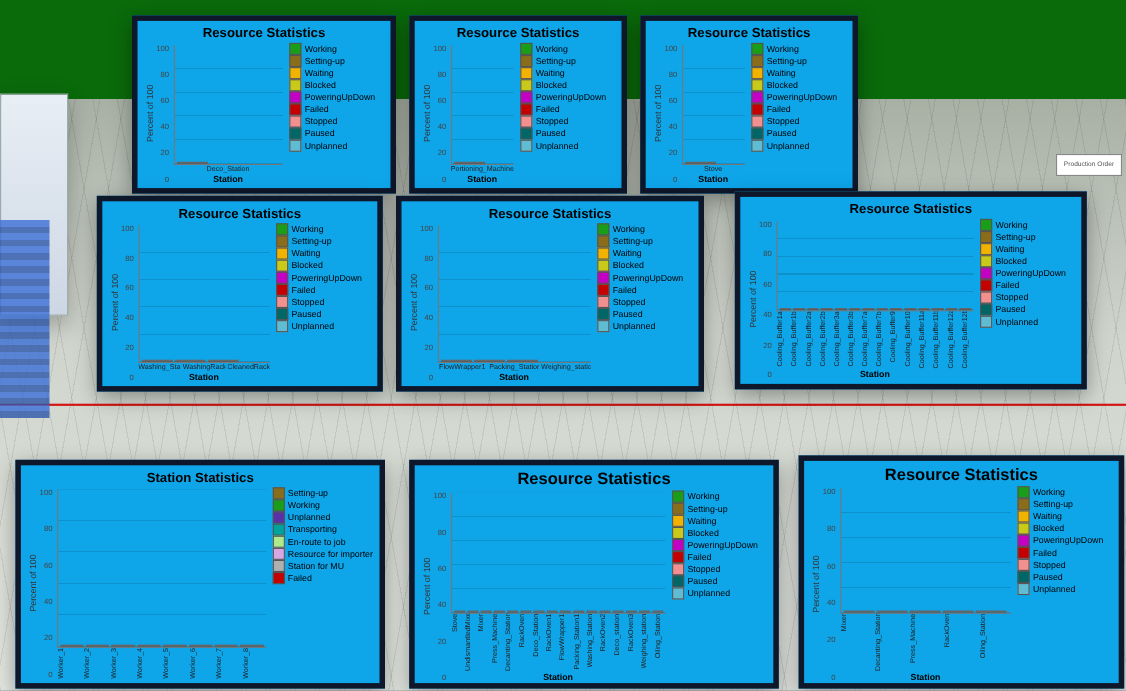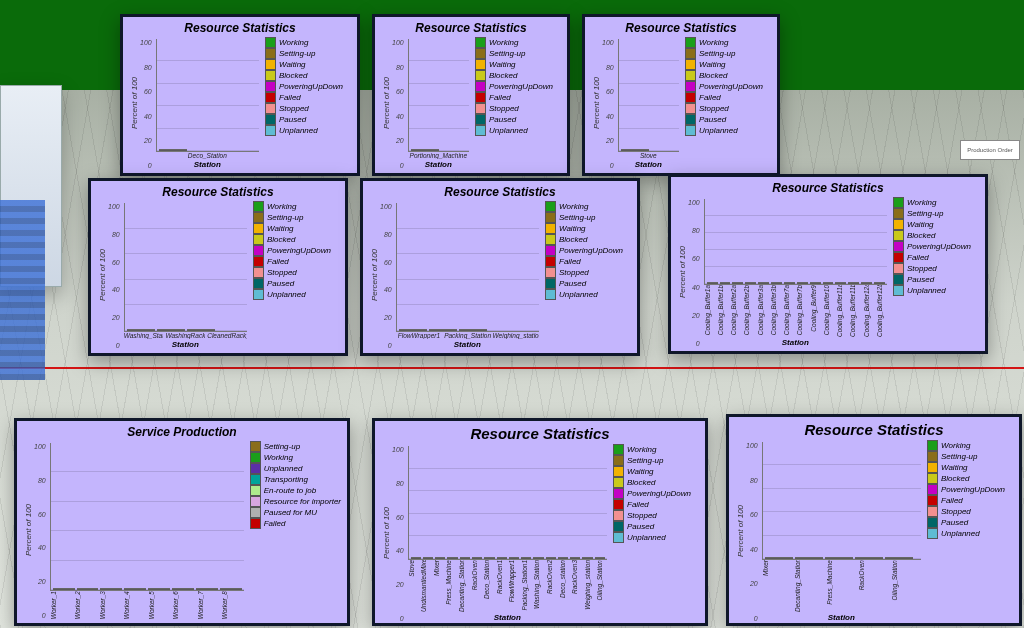--- a/index.html
+++ b/index.html
@@ -38,27 +38,26 @@
   }
   .note {
     position:absolute; right:4px; top:140px; width:58px; height:18px;
     background:#fff; border:1px solid #888; font-size:6px; line-height:18px;
     text-align:center; color:#555;
   }
 
   
   .panel {
     position: absolute;
-    background: #c4b5fd;
-    border: 3px solid #0f172a;
+    background: #0ea5e9;
+    border: 5px solid #0f172a;
     box-shadow: 0 6px 18px rgba(0,0,0,.35);
     box-sizing: border-box;
     padding: 4px 6px 2px;
     overflow: hidden;
-    font-style: italic;
   }
   .panel .title {
     text-align: center;
     font-weight: bold;
     font-size: 12px;
     margin: 0 0 2px;
   }
   .panel .body {
     display: flex;
     align-items: stretch;
@@ -600,21 +599,21 @@
             <span>Paused</span>
           </div>
           <div>
             <span class="sw c-Unplanned"></span>
             <span>Unplanned</span>
           </div>
         </div>
       </div>
     </div>
     <div class="panel" style="left: 14px; top: 418px; width: 336px; height: 208px;">
-      <div class="title">Service Production</div>
+      <div class="title">Station Statistics</div>
       <div class="body">
         <div class="ylab">Percent of 100</div>
         <div class="yticks">
           <span>100</span>
           <span>80</span>
           <span>60</span>
           <span>40</span>
           <span>20</span>
           <span>0</span>
         </div>
@@ -682,21 +681,21 @@
           <div>
             <span class="sw c-Enroute"></span>
             <span>En-route to job</span>
           </div>
           <div>
             <span class="sw c-WaitImporter"></span>
             <span>Resource for importer</span>
           </div>
           <div>
             <span class="sw c-WaitMU"></span>
-            <span>Paused for MU</span>
+            <span>Station for MU</span>
           </div>
           <div>
             <span class="sw c-Failed"></span>
             <span>Failed</span>
           </div>
         </div>
       </div>
     </div>
     <div class="panel" style="left: 372px; top: 418px; width: 336px; height: 208px;">
       <div class="title" style="font-size: 15px;">Resource Statistics</div>

